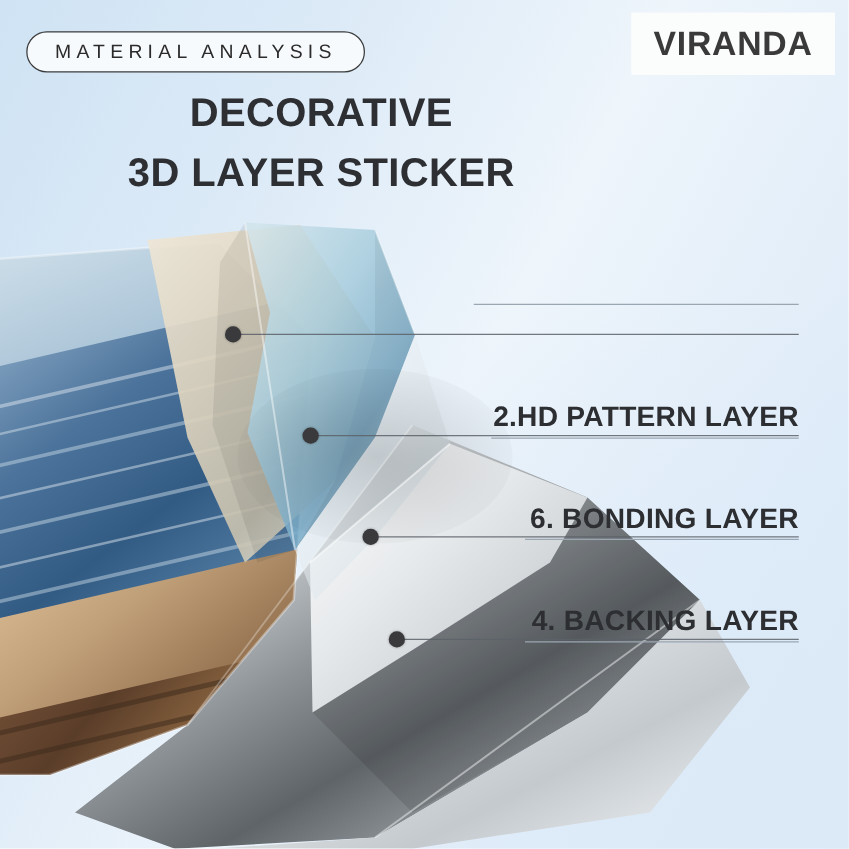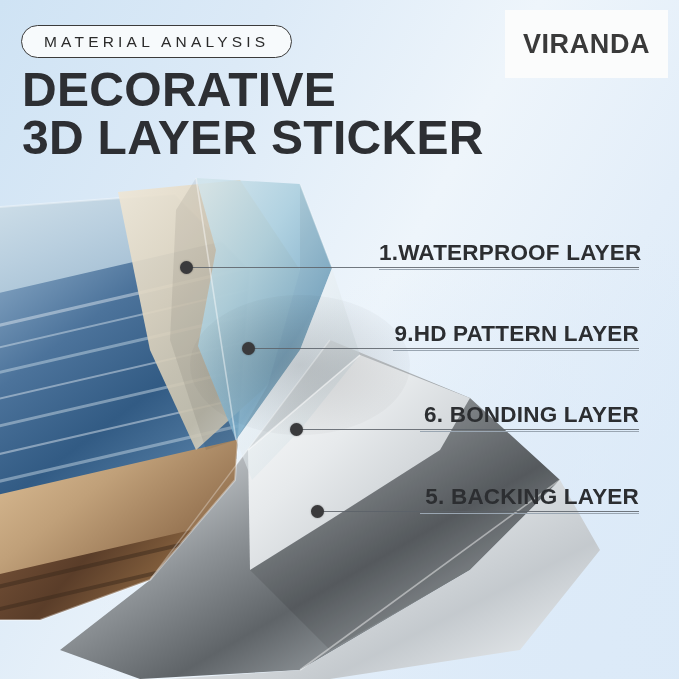--- a/index.html
+++ b/index.html
@@ -21,25 +21,25 @@
     padding:8px 22px;
     display:flex;align-items:center;
     border:1.4px solid #3b3b3b;border-radius:20px;
     background:#f7fafc;
     font-size:15.5px;letter-spacing:4.2px;color:#2b2b2b;
     font-weight:400;white-space:nowrap;
   }
   #title{
     position:absolute;left:22px;top:66px;width:470px;
     color:#2d2f33;font-weight:bold;
-    font-size:48px;line-height:48px;letter-spacing:0.3px;
+    font-size:32px;line-height:48px;letter-spacing:0.3px;text-align:center;
   }
   #title .l{display:block;white-space:nowrap;}
   #logo-box{
-    position:absolute;left:505px;top:10px;width:163px;height:68px;
+    position:absolute;left:505px;top:10px;width:163px;height:50px;
     background:#fbfcfc;
     display:flex;align-items:center;justify-content:center;
   }
   #logo-text{
     font-size:27px;font-weight:bold;color:#3a3a3a;letter-spacing:0.6px;
   }
   
   #art{position:absolute;left:0;top:150px;width:679px;height:529px;}
   
   .callout{position:absolute;text-align:right;}
@@ -199,36 +199,35 @@
   </div>
 
   <div id="logo-box">
     <span id="logo-text">VIRANDA</span>
   </div>
 
   <div id="callouts">
       <div class="leader" style="left: 192px; top: 267px; width: 447px; background: rgb(92, 97, 104);"></div>
       <div class="dot" style="left: 179.5px; top: 260.5px; background: rgb(58, 58, 60);"></div>
       <div class="callout" style="left: 379px; top: 240px; width: 260px;">
-        <span class="txt" style="color: rgb(44, 46, 49);">1.WATERPROOF LAYER</span>
         <span class="rule" style="background: rgb(154, 166, 178);"></span>
       </div>
       <div class="leader" style="left: 254px; top: 348px; width: 385px; background: rgb(92, 97, 104);"></div>
       <div class="dot" style="left: 241.5px; top: 341.5px; background: rgb(58, 58, 60);"></div>
       <div class="callout" style="left: 393px; top: 321px; width: 246px;">
-        <span class="txt" style="color: rgb(44, 46, 49);">9.HD PATTERN LAYER</span>
+        <span class="txt" style="color: rgb(44, 46, 49);">2.HD PATTERN LAYER</span>
         <span class="rule" style="background: rgb(154, 166, 178);"></span>
       </div>
       <div class="leader" style="left: 302px; top: 429px; width: 337px; background: rgb(92, 97, 104);"></div>
       <div class="dot" style="left: 289.5px; top: 422.5px; background: rgb(58, 58, 60);"></div>
       <div class="callout" style="left: 420px; top: 402px; width: 219px;">
         <span class="txt" style="color: rgb(44, 46, 49);">6. BONDING LAYER</span>
         <span class="rule" style="background: rgb(154, 166, 178);"></span>
       </div>
       <div class="leader" style="left: 323px; top: 511px; width: 316px; background: rgb(92, 97, 104);"></div>
       <div class="dot" style="left: 310.5px; top: 504.5px; background: rgb(58, 58, 60);"></div>
       <div class="callout" style="left: 420px; top: 484px; width: 219px;">
-        <span class="txt" style="color: rgb(44, 46, 49);">5. BACKING LAYER</span>
+        <span class="txt" style="color: rgb(44, 46, 49);">4. BACKING LAYER</span>
         <span class="rule" style="background: rgb(154, 166, 178);"></span>
       </div>
     </div>
 
 </div>
 
 </body></html>

